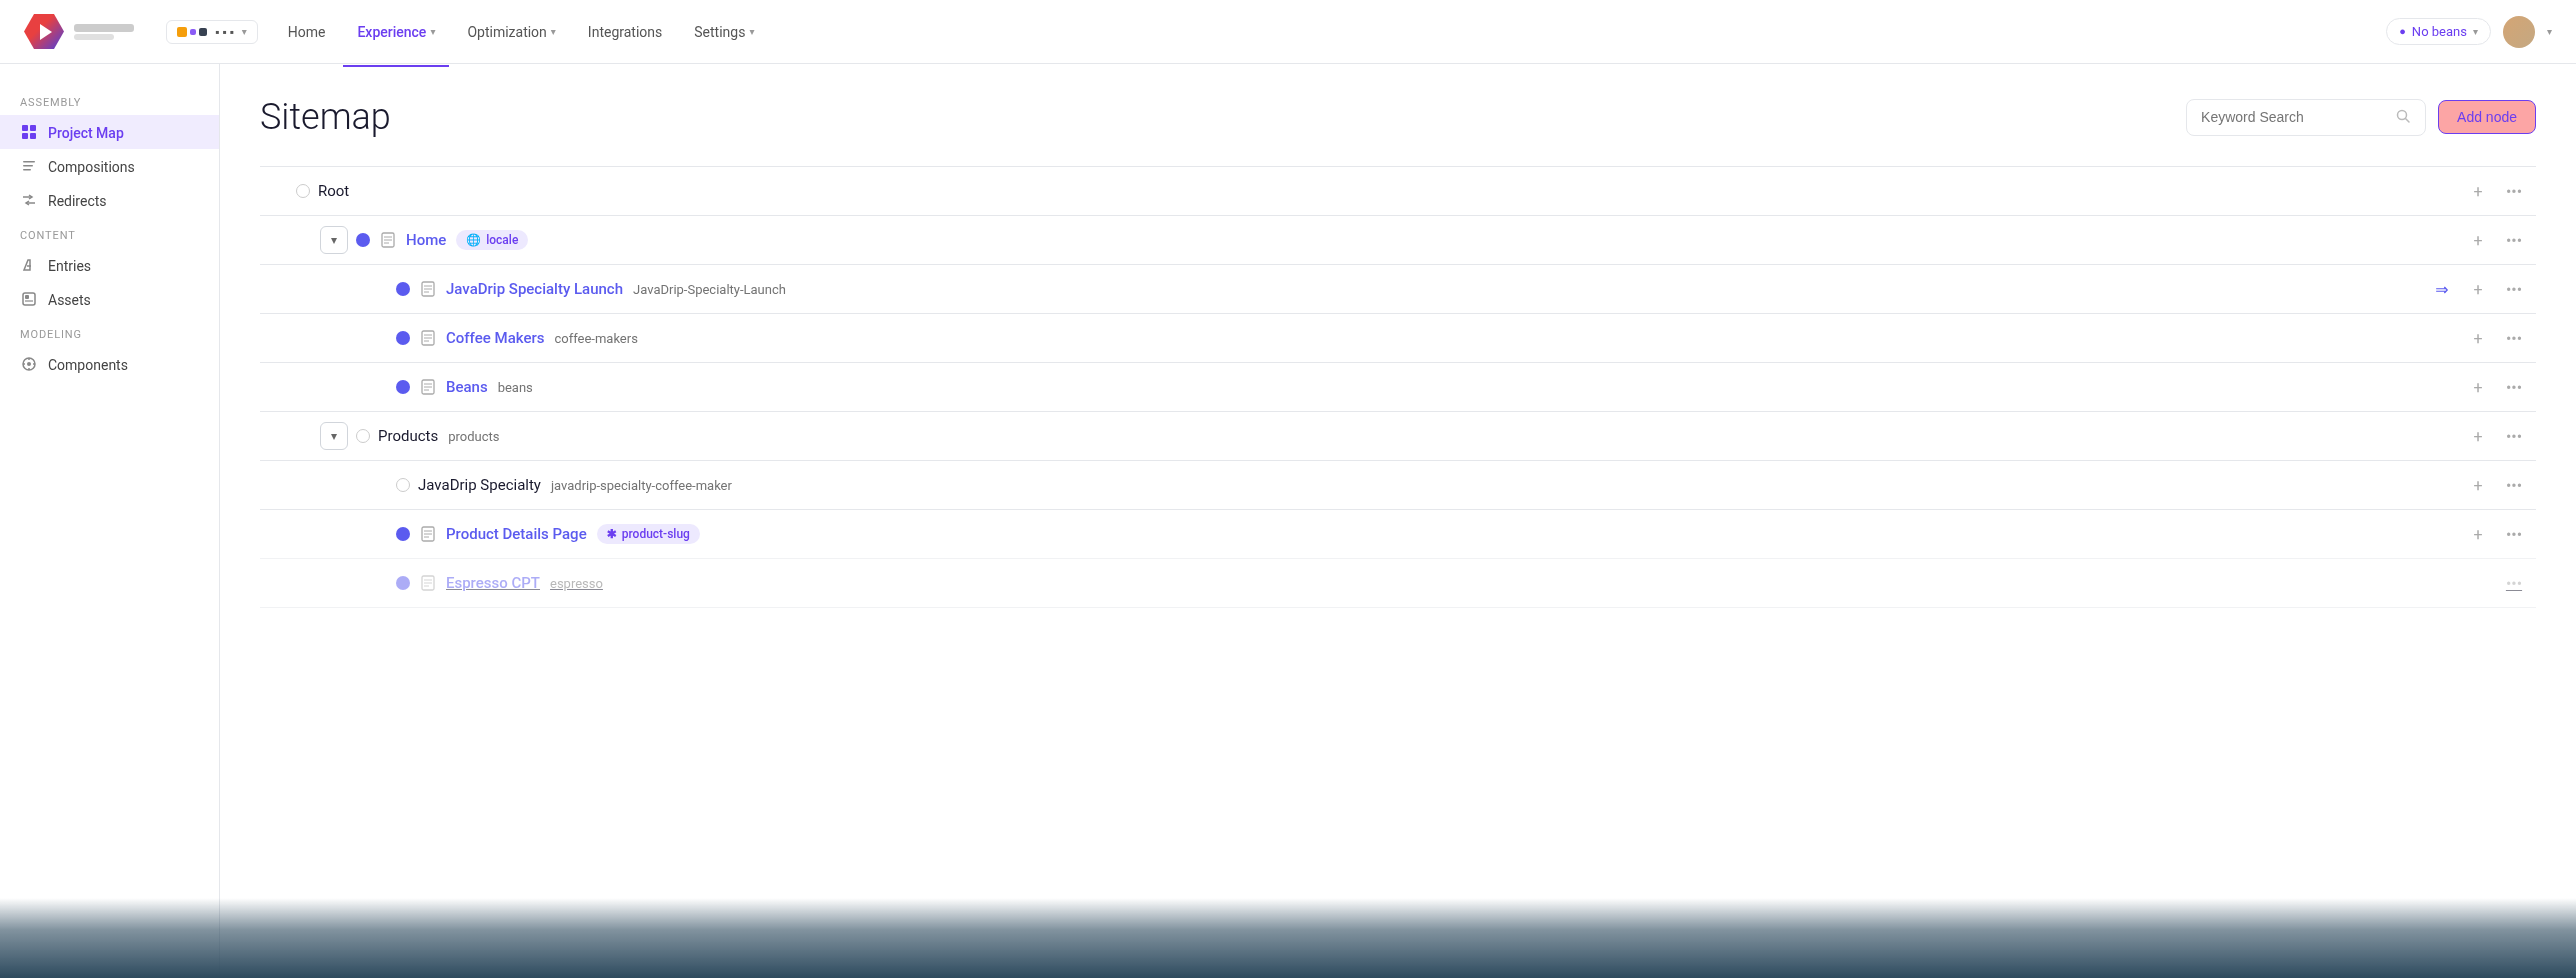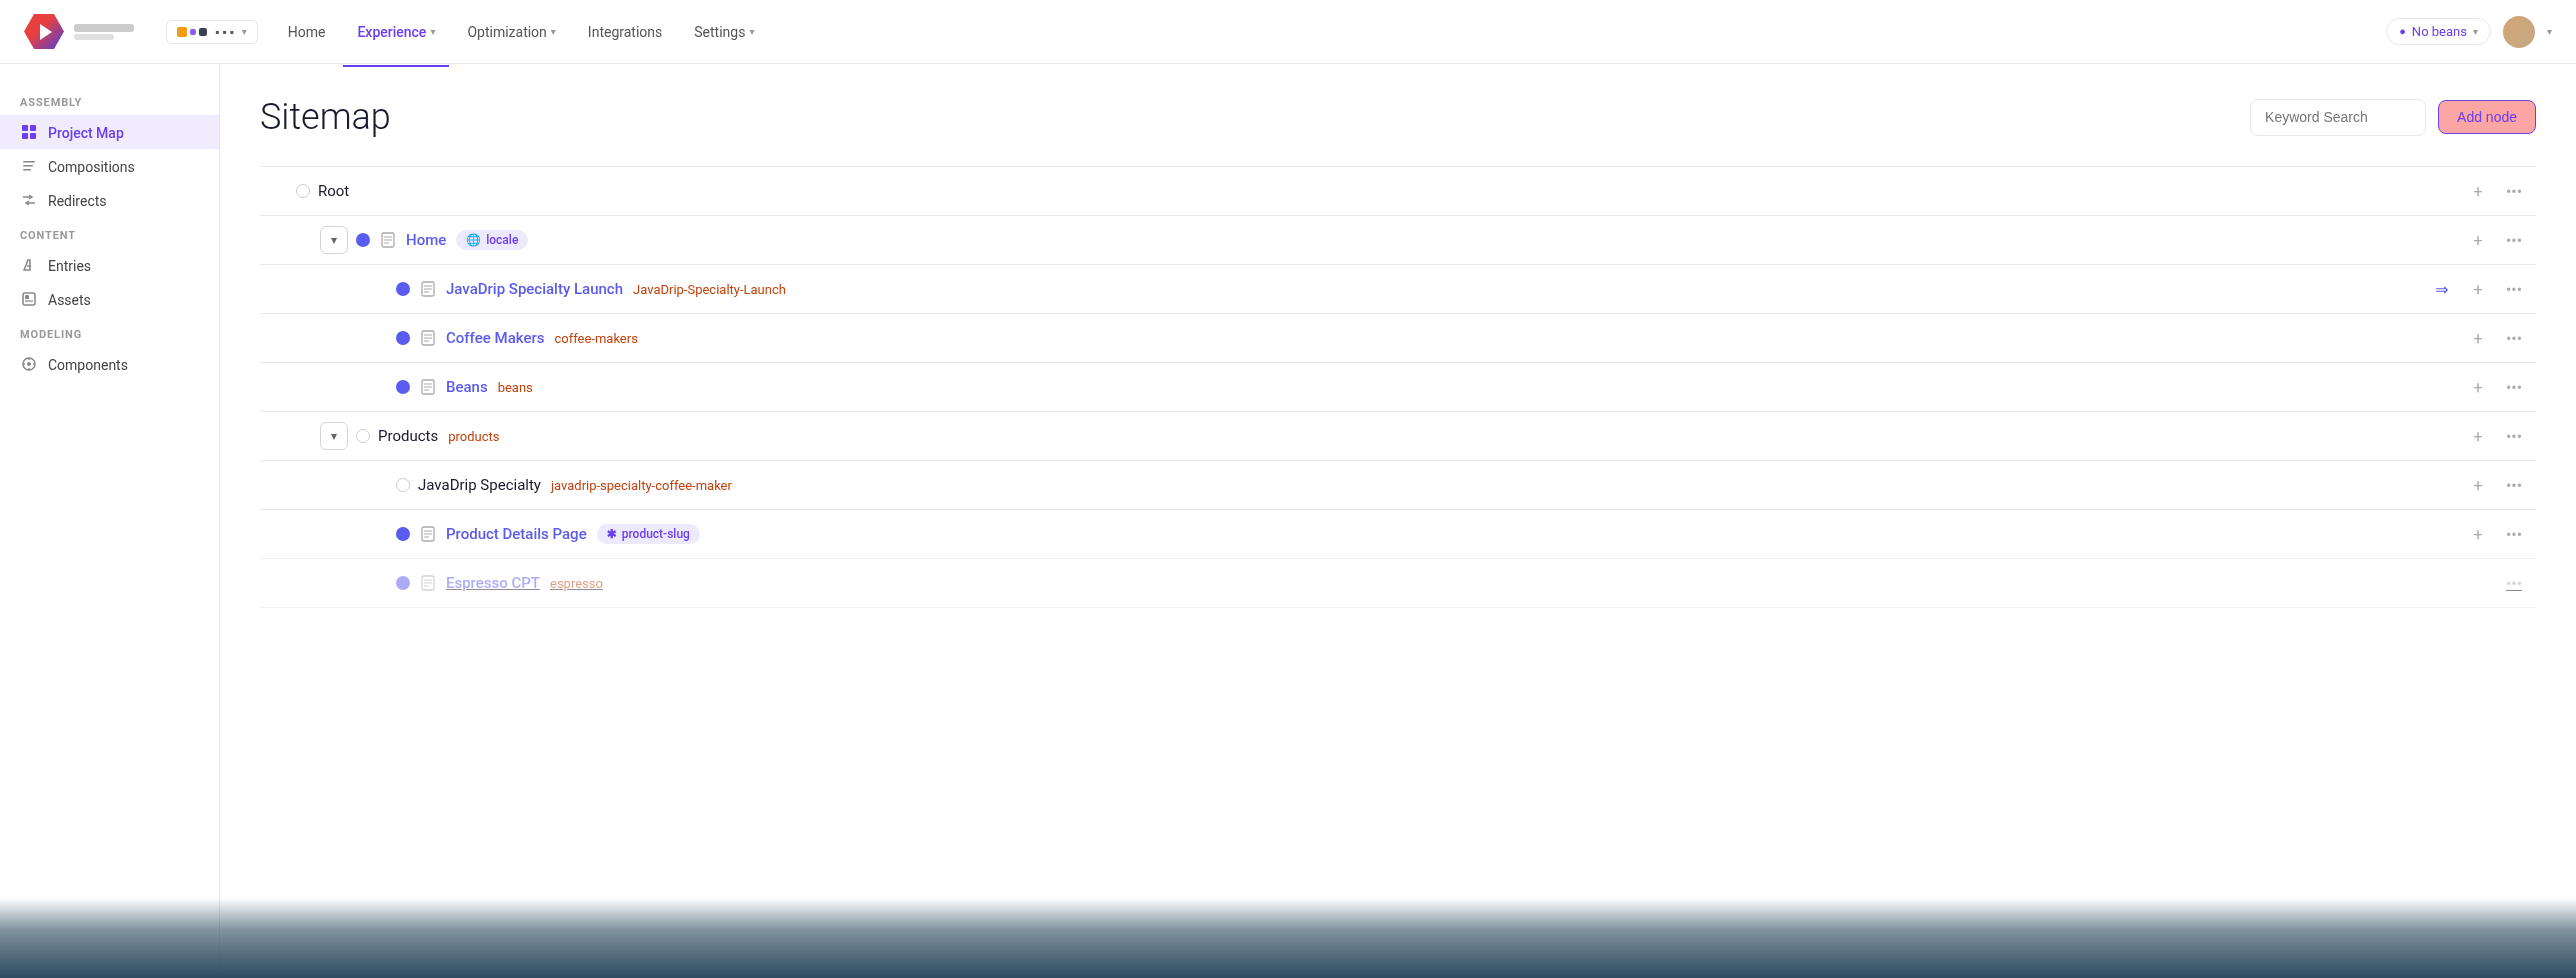--- a/index.html
+++ b/index.html
@@ -47,39 +47,39 @@
       overflow: hidden; cursor: pointer; display: flex; align-items: center; justify-content: center;
     }
     .avatar-img-placeholder { width: 100%; height: 100%; background: linear-gradient(135deg, #d4a574, #c4a882); }
 
     
     .app-body { display: flex; height: calc(100vh - 64px); }
 
     
     .sidebar { width: 220px; border-right: 1px solid #e5e7eb; padding: 20px 0; flex-shrink: 0; overflow-y: auto; }
     .sidebar-section-label {
-      font-size: 11px; font-weight: 700; color: #999; letter-spacing: 0.08em;
+      font-size: 11px; font-weight: 400; color: #999; letter-spacing: 0.08em;
       padding: 12px 20px 6px;
     }
     .sidebar-item {
       display: flex; align-items: flex-end; gap: 10px; padding: 8px 20px;
       font-size: 14px; color: #444; cursor: pointer; border-radius: 0;
     }
     .sidebar-item.active { background: #f0ecfe; color: #6b3ef0; font-weight: 500; }
     .sidebar-icon { width: 18px; height: 18px; flex-shrink: 0; display: flex; align-items: center; justify-content: center; font-size: 14px; }
     .sidebar-item .item-label { font-size: 14px; }
 
     
     .main-content { flex: 1; padding: 32px 40px; overflow-y: auto; }
     .page-header { display: flex; align-items: center; margin-bottom: 28px; }
     .page-title { font-size: 36px; font-weight: 300; color: #1a1a2e; flex: 1; }
     .header-actions { display: flex; align-items: center; gap: 12px; }
     .search-box {
       display: flex; align-items: center; gap: 8px; border: 1px solid #e5e7eb;
-      border-radius: 8px; padding: 8px 14px; width: 176px; background: #fff;
+      border-radius: 8px; padding: 8px 14px; width: 240px; background: #fff;
     }
     .search-input { border: none; outline: none; font-size: 14px; color: #999; flex: 1; background: transparent; }
     .search-icon { color: #bbb; font-size: 14px; }
     .add-node-btn {
       border: 1px solid #6b3ef0; border-radius: 8px; padding: 8px 18px;
       font-size: 14px; color: #6b3ef0; background: #fca5a5; cursor: pointer; font-weight: 500;
       white-space: nowrap;
     }
     .sitemap-row {
       display: flex; align-items: center; border-top: 1px solid #e5e7eb;
@@ -97,21 +97,21 @@
     }
     .expand-placeholder { width: 28px; margin-right: 8px; flex-shrink: 0; }
 
     .dot-blue { width: 14px; height: 14px; border-radius: 50%; background: #5b5bef; flex-shrink: 0; margin-right: 8px; }
     .dot-empty { width: 14px; height: 14px; border-radius: 50%; border: 1.5px solid #ccc; flex-shrink: 0; margin-right: 8px; background: #fff; }
 
     .page-icon { width: 20px; height: 20px; flex-shrink: 0; margin-right: 8px; display: flex; align-items: center; justify-content: center; color: #888; font-size: 15px; }
 
     .node-name { font-size: 15px; color: #5b5bef; font-weight: 500; cursor: pointer; margin-right: 10px; }
     .node-name.plain { color: #1a1a2e; font-weight: 400; }
-    .node-slug { font-size: 13px; color: #c2410c; }
+    .node-slug { font-size: 13px; color: #737373; }
 
     .badge {
       display: inline-flex; align-items: center; gap: 5px;
       border-radius: 20px; padding: 3px 10px; font-size: 12px; font-weight: 500; margin-right: 8px;
     }
     .badge-locale { background: #ede9fe; color: #6b3ef0; border: none; }
     .badge-slug { background: #ede9fe; color: #6b3ef0; border: none; }
 
     .row-actions { margin-left: auto; display: flex; align-items: center; gap: 8px; padding-right: 8px; }
     .row-action-btn {

